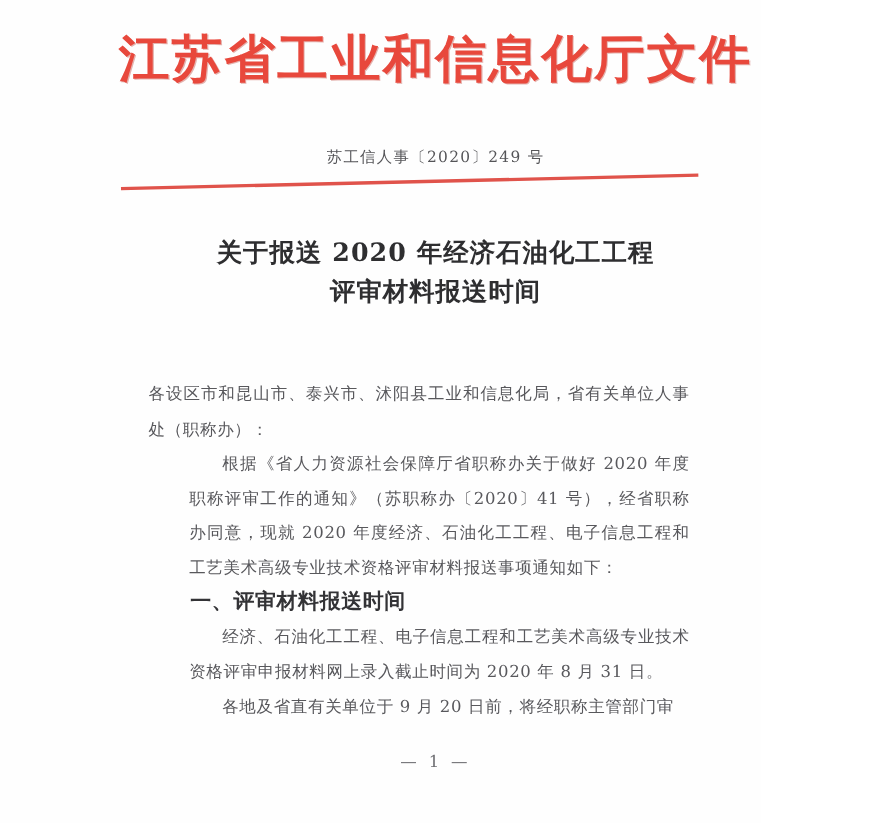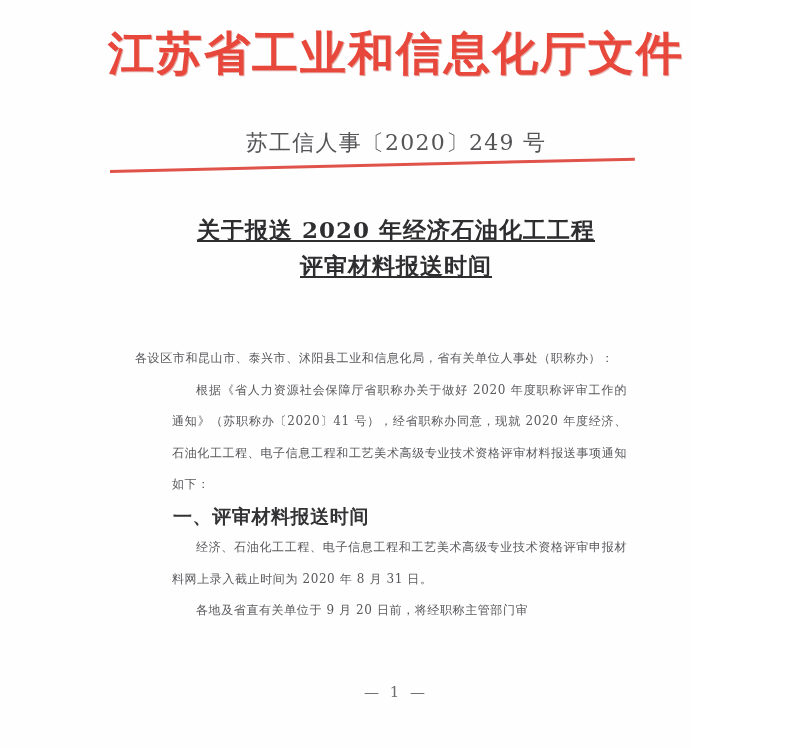--- a/index.html
+++ b/index.html
@@ -42,21 +42,21 @@
     white-space: nowrap;
   }
 
   
   .doc-number {
     position: absolute;
     top: 131px;
     left: 0;
     width: 792px;
     text-align: center;
-    font-size: 22px;
+    font-size: 14px;
     line-height: 24px;
     letter-spacing: 1.2px;
     color: #555558;
     white-space: nowrap;
   }
 
   
   .red-rule {
     position: absolute;
     left: 110px;
@@ -77,32 +77,31 @@
     text-align: center;
   }
   .doc-title-line {
     font-family: "DejaVu Serif", "Liberation Serif", serif;
     font-weight: bold;
     font-size: 23px;
     line-height: 36px;
     letter-spacing: 1px;
     color: #2e2e30;
     white-space: nowrap;
-    text-decoration: underline;
   }
 
   
   .body-block {
     position: absolute;
     top: 343px;
     left: 135px;
     width: 492px;
   }
   .para {
-    font-size: 12px;
+    font-size: 15px;
     line-height: 31.5px;
     letter-spacing: 0.6px;
     color: #58585c;
     text-align: justify;
     margin: 0;
   }
   .para.indent { text-indent: 2em; margin-left: 37px; }
 
   .section-heading {
     font-family: "DejaVu Sans", "Liberation Sans", sans-serif;

